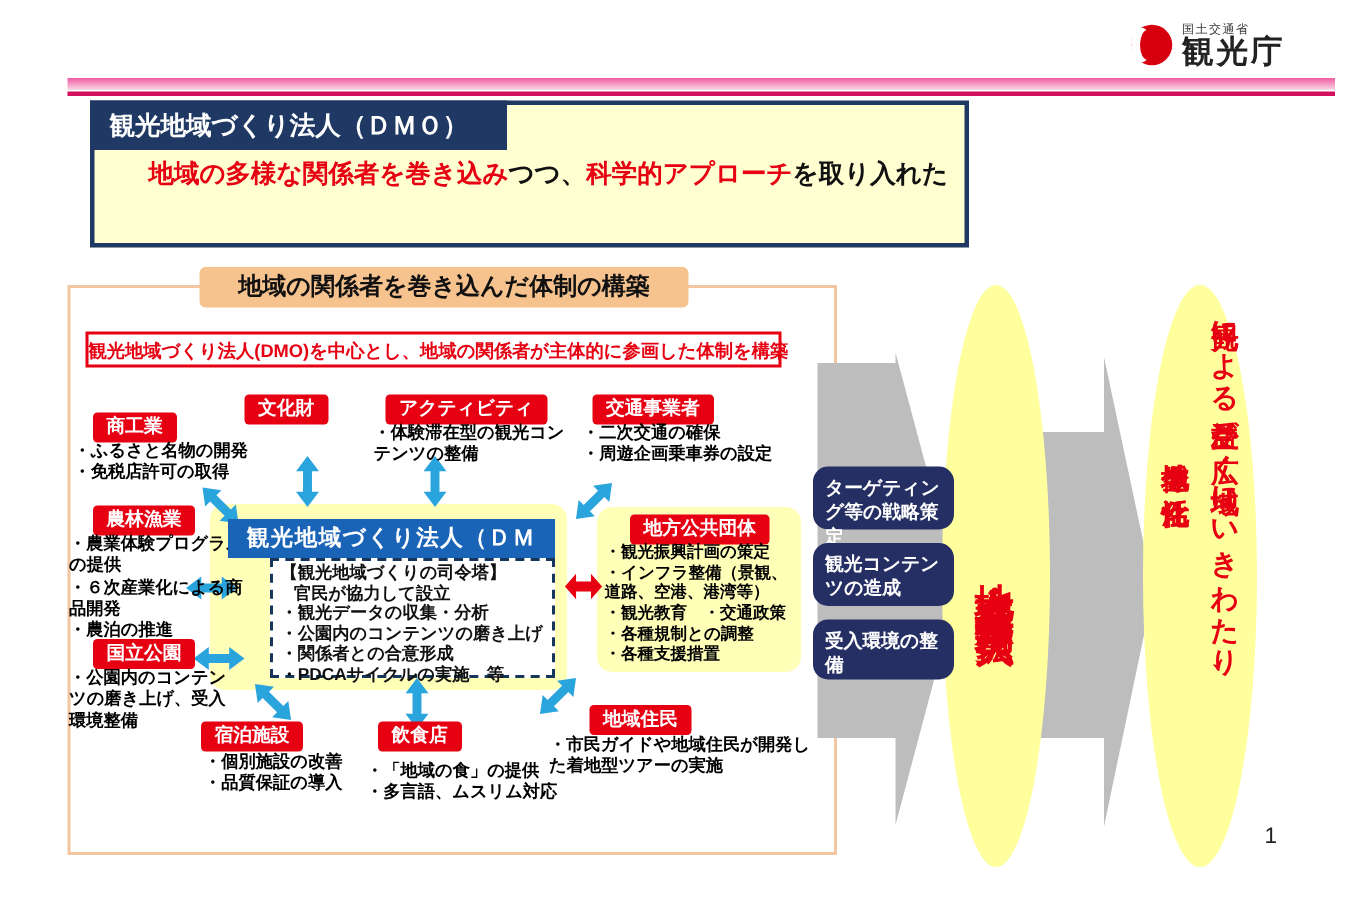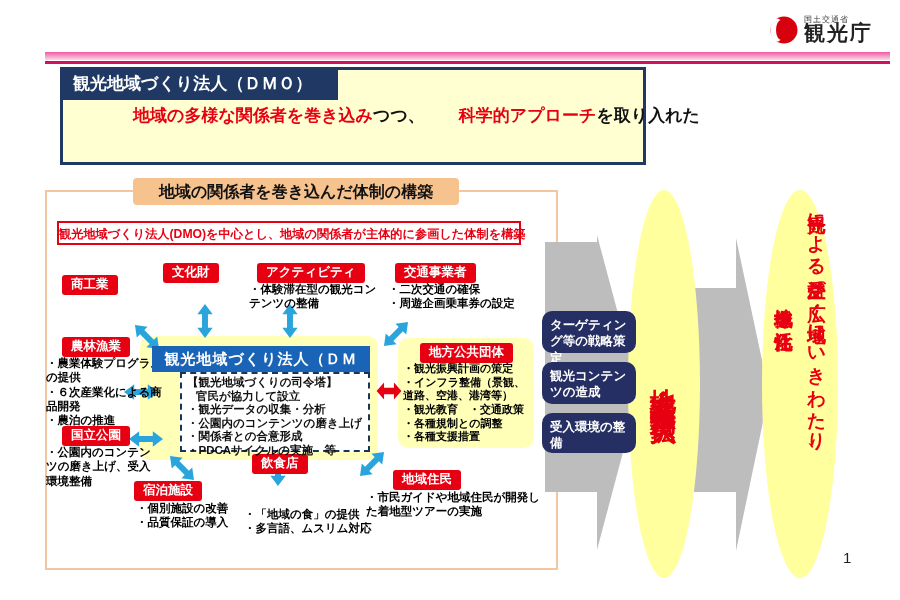--- a/index.html
+++ b/index.html
@@ -4,29 +4,29 @@
 <style>
   html,body{margin:0;padding:0;background:#e8e8e8;}
   .canvas{
     position:relative;width:900px;height:600px;background:#ffffff;overflow:hidden;
     font-family:"Liberation Sans","DejaVu Sans",sans-serif;color:#111;
   }
   
   .slide-title{position:absolute;left:75px;top:22px;font-size:22px;font-weight:bold;color:#111;letter-spacing:.5px;white-space:nowrap;}
   .pink-band{position:absolute;left:45px;top:52px;width:845px;height:8px;background:linear-gradient(to bottom,#ef5ba1,#fbd9e9);}
   .pink-line{position:absolute;left:45px;top:61px;width:845px;height:3px;background:#d40f5e;}
-  .logo{position:absolute;left:769px;top:15px;display:flex;align-items:flex-end;gap:5px;font-family:Liberation Mono, monospace;}
+  .logo{position:absolute;left:753px;top:15px;display:flex;align-items:flex-end;gap:5px;}
   .logo-texts{display:flex;flex-direction:column;line-height:1;}
   .logo-ministry{font-size:8px;color:#333;letter-spacing:1px;}
   .logo-agency{font-size:21px;font-weight:bold;color:#222;letter-spacing:2px;}
   
   .def-box{position:absolute;left:60px;top:67px;width:586px;height:98px;background:#ffffd2;border:3px solid #1f3864;box-sizing:border-box;}
   .def-label{position:absolute;left:60px;top:67px;height:33px;line-height:33px;padding:0 26px 0 13px;background:#1f3864;color:#fff;font-size:17px;font-weight:bold;white-space:nowrap;}
   .def-line1{position:absolute;left:99px;top:104px;font-size:17px;font-weight:bold;white-space:nowrap;}
-  .def-line1 .red{color:#e60012;margin-left:34px;}
+  .def-line1 .red{color:#e60012;}
   .def-line1 .black{color:#111;}
   .def-line2{position:absolute;left:99px;top:131px;font-size:17px;font-weight:bold;color:#111;text-decoration:underline;white-space:nowrap;}
   
   .frame{position:absolute;left:45px;top:190px;width:513px;height:380px;border:2px solid #f2c6a0;background:#fff;box-sizing:border-box;z-index:0;}
   .tab{position:absolute;left:133px;top:178px;width:326px;height:27px;line-height:27px;background:#f6c38f;border-radius:4px;text-align:center;font-size:16px;font-weight:bold;color:#111;z-index:3;}
   .statement{position:absolute;left:57px;top:221px;width:464px;height:24px;line-height:22px;border:2px solid #e60012;background:#fff;color:#e60012;font-size:12.2px;font-weight:bold;text-align:center;box-sizing:border-box;white-space:nowrap;z-index:3;}
   
   .ypanel{position:absolute;background:#ffffb8;border-radius:10px;z-index:1;}
   .yp-dmo{left:140px;top:336px;width:238px;height:124px;}
   .yp-chiho{left:398px;top:338px;width:136px;height:110px;}
@@ -96,20 +96,24 @@
     <use href="#dar" fill="#2aa4dd" transform="translate(396,334) rotate(135) scale(0.85)"></use>
     <use href="#dar" fill="#2aa4dd" transform="translate(141,392) scale(0.85)"></use>
     <use href="#dar" fill="#2aa4dd" transform="translate(146,439) scale(0.85)"></use>
     <use href="#dar" fill="#2aa4dd" transform="translate(182,468) rotate(45) scale(0.85)"></use>
     <use href="#dar" fill="#2aa4dd" transform="translate(278,469) rotate(90) scale(0.85)"></use>
     <use href="#dar" fill="#2aa4dd" transform="translate(372,464) rotate(135) scale(0.85)"></use>
     <use href="#dar" fill="#e60012" transform="translate(389,391) scale(0.62,0.95)"></use>
   </svg>
 
   <div class="rlabel" style="left:62px;top:275px">商工業</div>
+  <div class="items" style="left:49px;top:294px;width:130px">
+    <div>・ふるさと名物の開発</div>
+    <div>・免税店許可の取得</div>
+  </div>
 
   <div class="rlabel" style="left:163px;top:263px">文化財</div>
 
   <div class="rlabel" style="left:257px;top:263px">アクティビティ</div>
   <div class="items" style="left:249px;top:282px;width:134px">
     <div>・体験滞在型の観光コンテンツの整備</div>
   </div>
 
   <div class="rlabel" style="left:395px;top:263px">交通事業者</div>
   <div class="items" style="left:388px;top:282px;width:142px">
@@ -128,21 +132,21 @@
   <div class="items" style="left:46px;top:445px;width:114px">
     <div>・公園内のコンテンツの磨き上げ、受入環境整備</div>
   </div>
 
   <div class="rlabel" style="left:134px;top:481px">宿泊施設</div>
   <div class="items" style="left:136px;top:501px;width:122px">
     <div>・個別施設の改善</div>
     <div>・品質保証の導入</div>
   </div>
 
-  <div class="rlabel" style="left:252px;top:454px">飲食店</div>
+  <div class="rlabel" style="left:252px;top:481px">飲食店</div>
   <div class="items" style="left:244px;top:507px;width:140px">
     <div>・「地域の食」の提供</div>
     <div>・多言語、ムスリム対応</div>
   </div>
 
   <div class="rlabel" style="left:393px;top:470px">地域住民</div>
   <div class="items" style="left:366px;top:490px;width:180px">
     <div>・市民ガイドや地域住民が開発した着地型ツアーの実施</div>
   </div>
 

